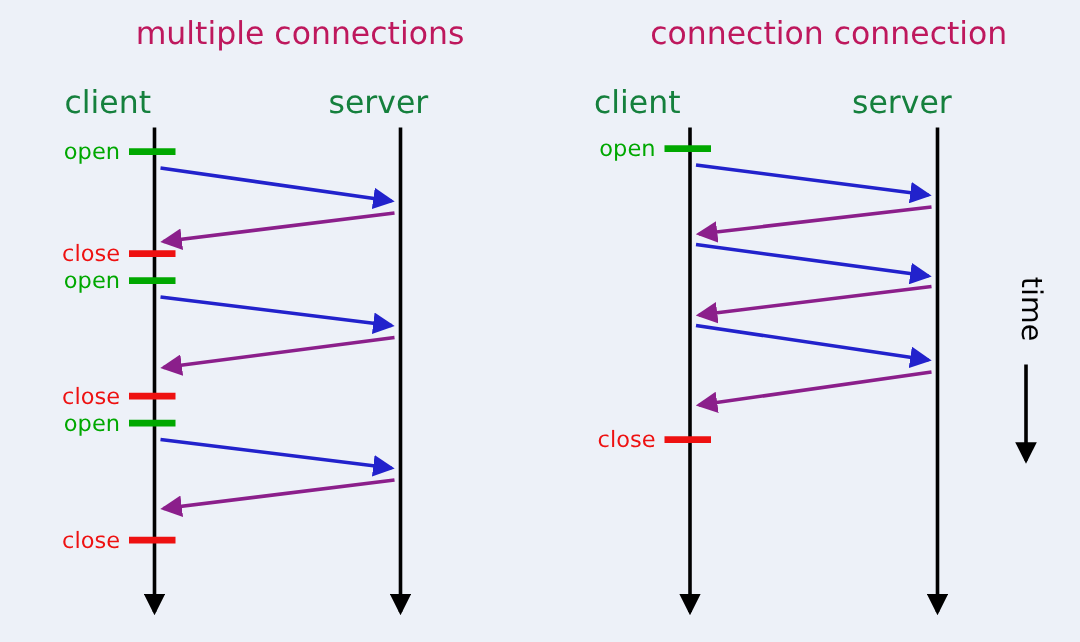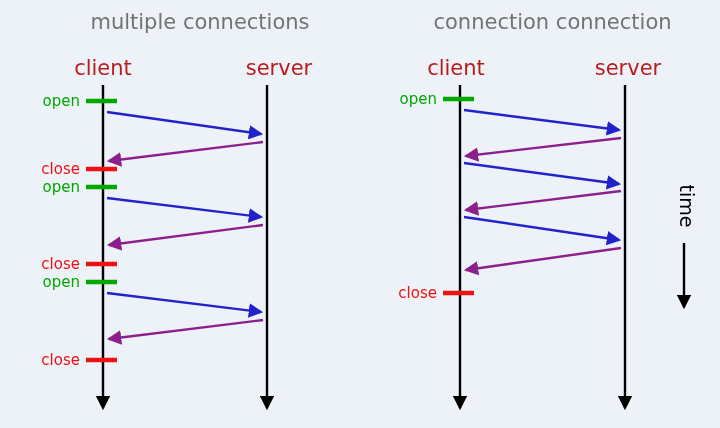--- a/index.html
+++ b/index.html
@@ -13,33 +13,32 @@
   .canvas {
     position: relative;
     width: 720px;
     height: 428px;
     overflow: hidden;
   }
   .diagram-title {
     position: absolute;
     top: 10px;
     font-size: 21px;
-    color: #737373;
+    color: #be185d;
     text-align: center;
     white-space: nowrap;
   }
   #title-left  { left: 60px;  width: 280px; }
   #title-right { left: 405px; width: 295px; }
   .col-label {
     position: absolute;
     top: 56px;
     width: 120px;
     font-size: 21px;
-    color: #b91c1c;
-    text-align: center;
+    color: #15803d;
     white-space: nowrap;
   }
   #client-left  { left: 43px;  }
   #server-left  { left: 219px; }
   #client-right { left: 396px; }
   #server-right { left: 568px; }
   .time-label {
     position: absolute;
     left: 655px;
     top: 193px;

